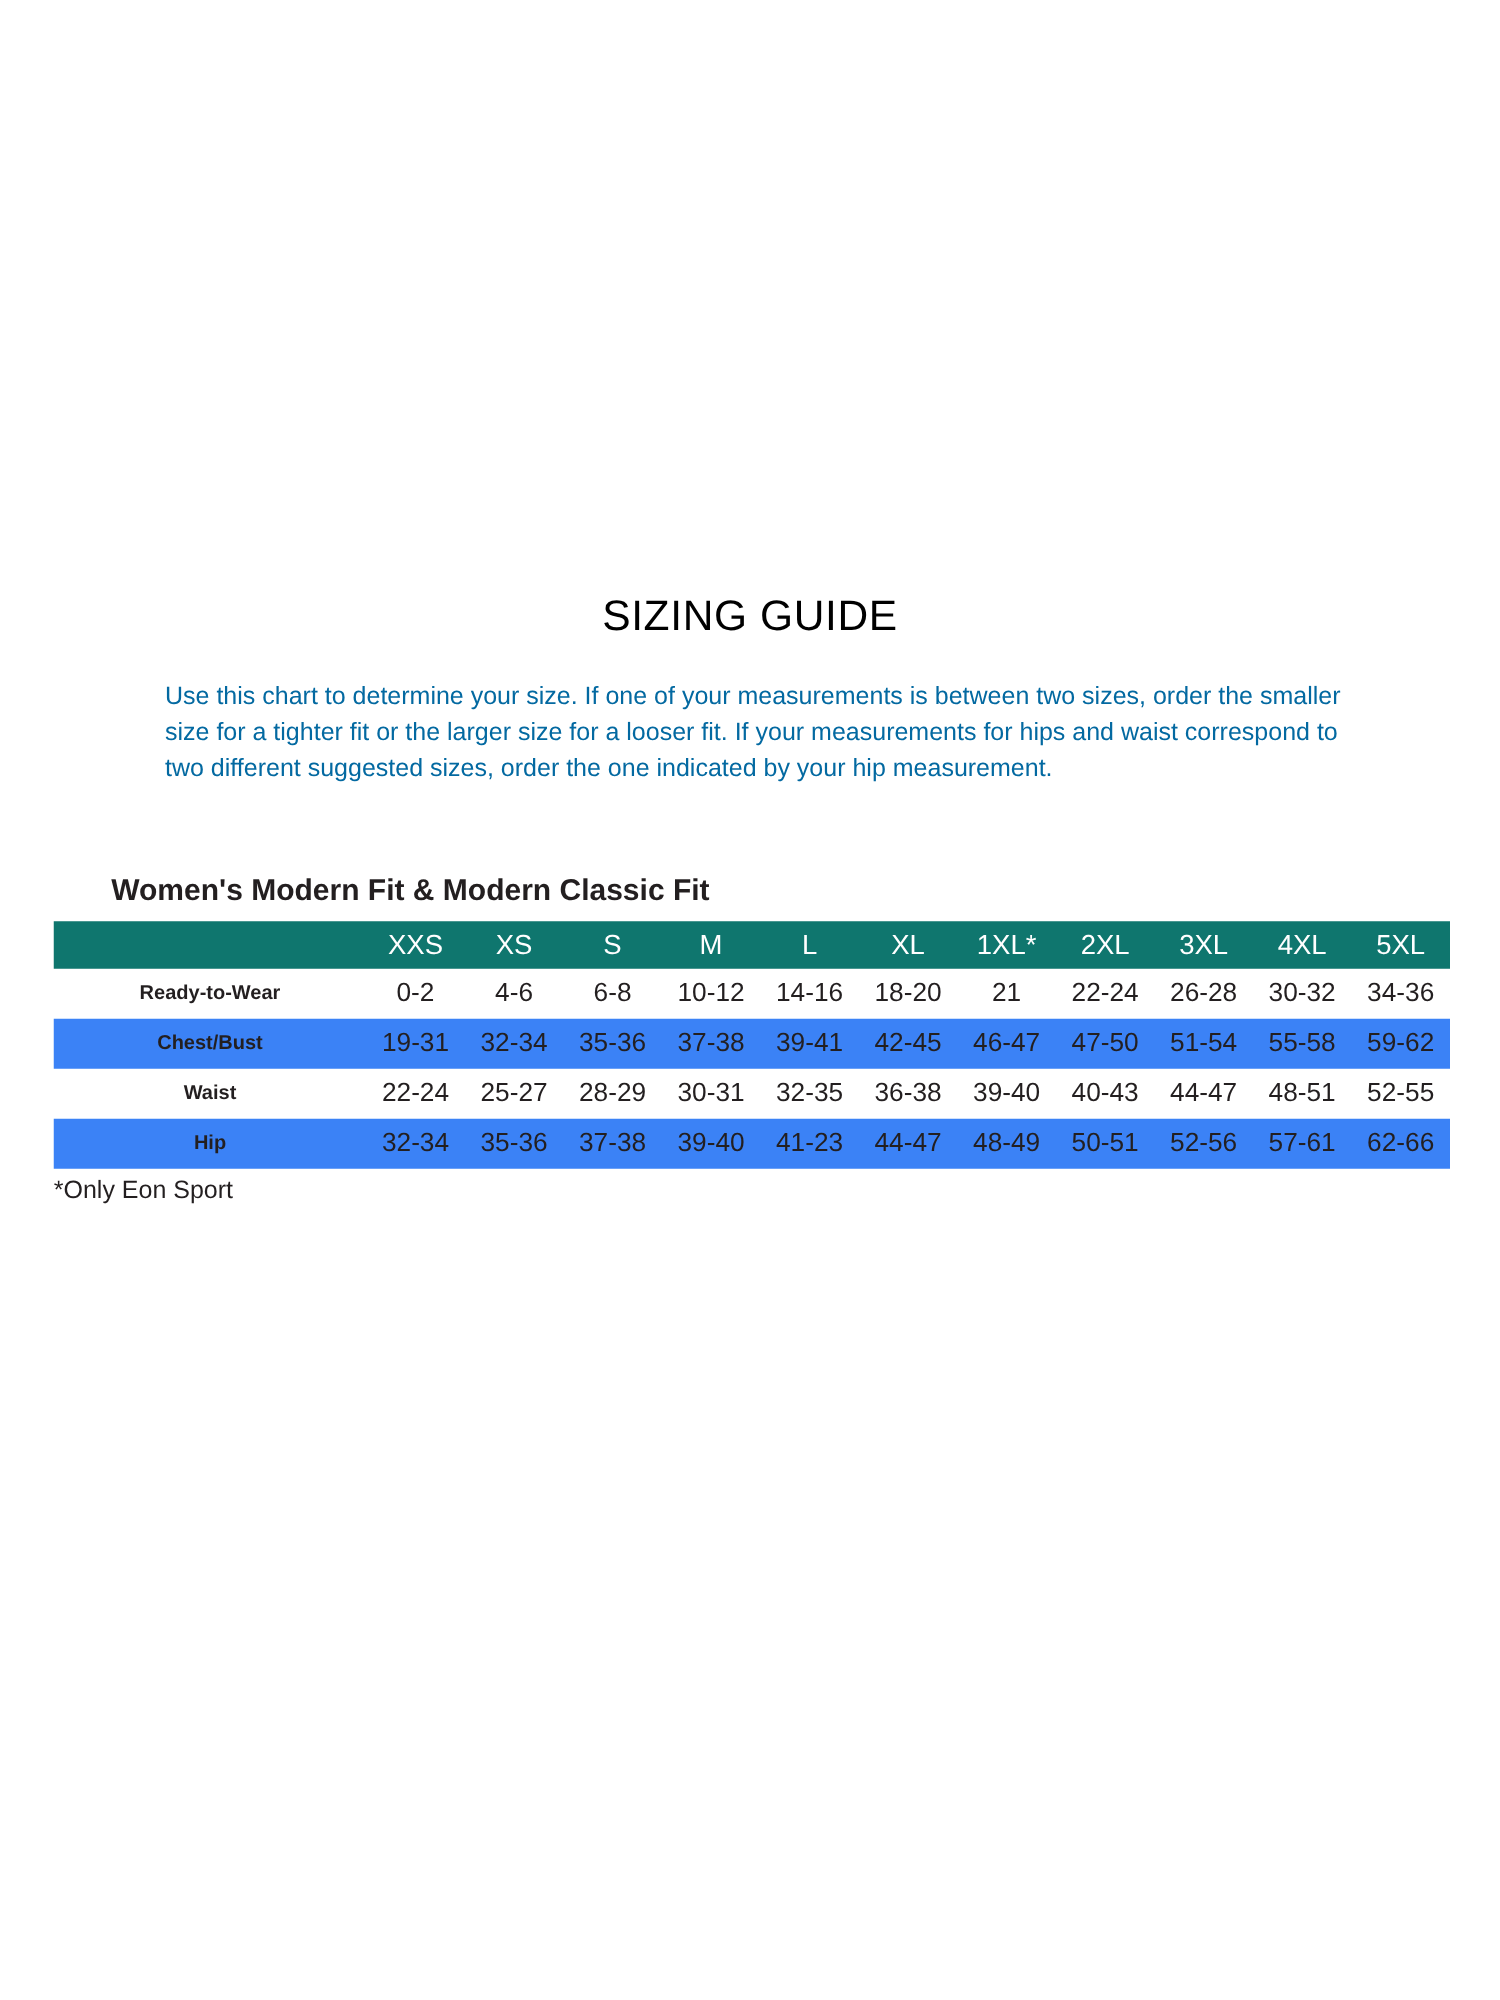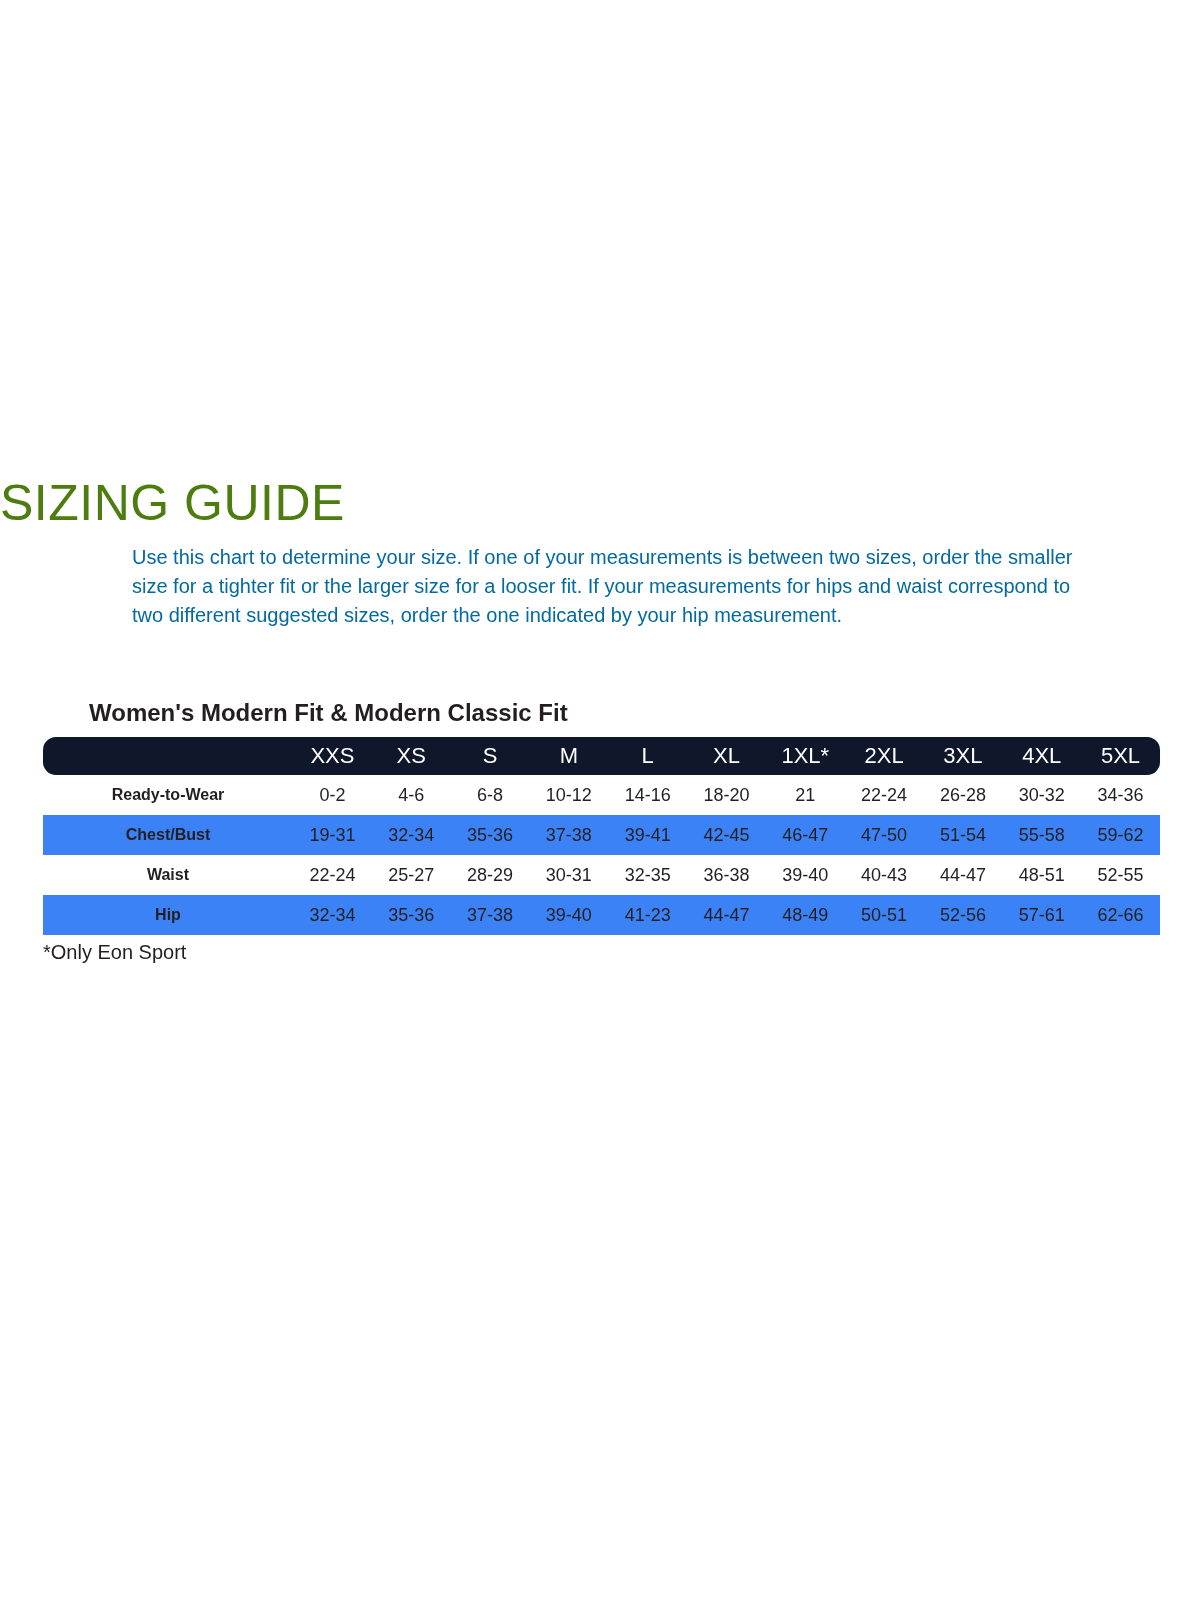--- a/index.html
+++ b/index.html
@@ -8,24 +8,25 @@
     width: 1200px; height: 1600px;
     font-family: "Liberation Sans", sans-serif;
     color: #231f20;
     position: relative;
   }
   .page { position: absolute; inset: 0; background: #ffffff; }
 
   .page-title {
     position: absolute;
     top: 474px; left: 0; width: 1200px;
-    font-size: 50px;
+    text-align: center;
+    font-size: 34px;
     font-weight: 400;
     letter-spacing: 0.5px;
-    color: #4d7c0f;
+    color: #000000;
   }
 
   .intro {
     position: absolute;
     top: 543px; left: 132px; width: 950px;
     font-size: 20px;
     line-height: 29px;
     color: #0369a1;
   }
 
@@ -38,34 +39,33 @@
     margin-left: 36px;
   }
 
   .size-table {
     position: absolute;
     top: 737px; left: 43px; width: 1117px;
   }
   .trow { display: flex; align-items: center; height: 40px; }
   .thead {
     height: 38px;
-    background: #0f172a;
+    background: #0f766e;
     color: #ffffff;
-    border-radius: 13px;
   }
   .row-alt { background: #3b82f6; }
   .cell { text-align: center; }
   .label-cell {
     width: 250px;
     font-weight: 700;
     font-size: 16px;
   }
   .data-cell {
     flex: 1;
-    font-size: 18px;
+    font-size: 21px;
   }
   .thead .data-cell { font-size: 22px; font-weight: 400; }
 
   .table-footer {
     position: absolute;
     top: 941px; left: 43px; width: 1117px;
     display: flex;
     justify-content: space-between;
     align-items: baseline;
     font-size: 20px;

